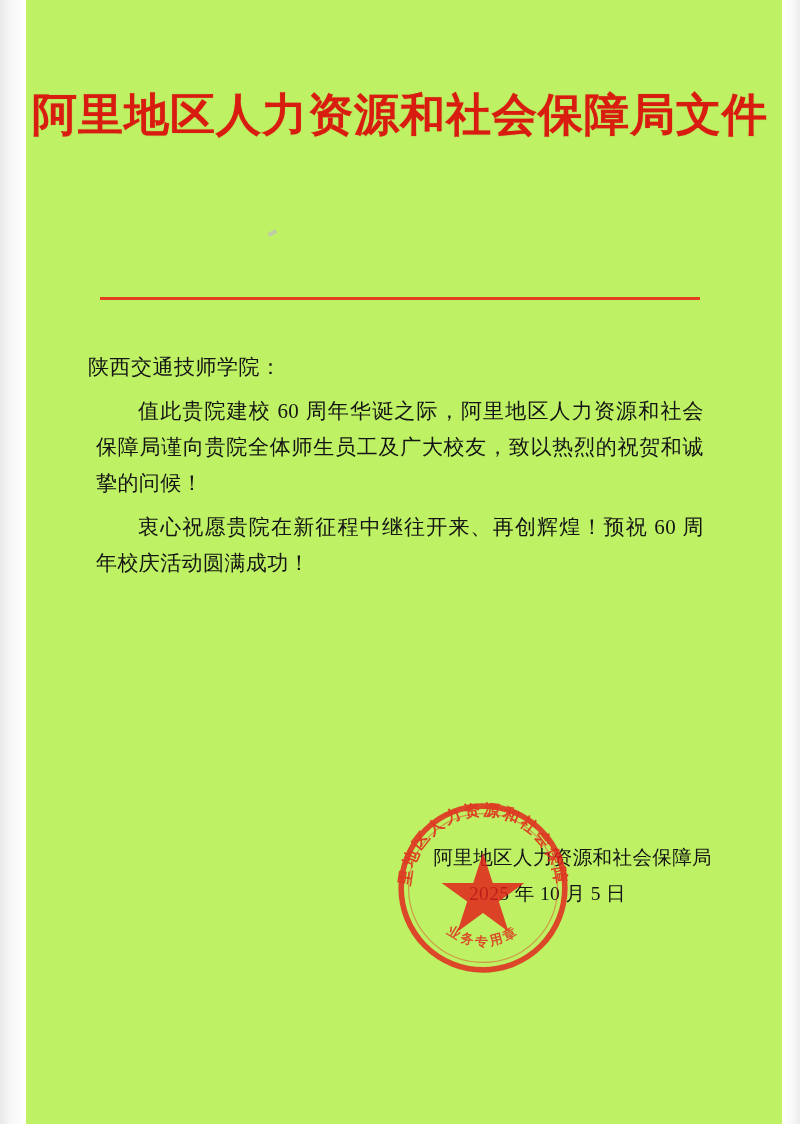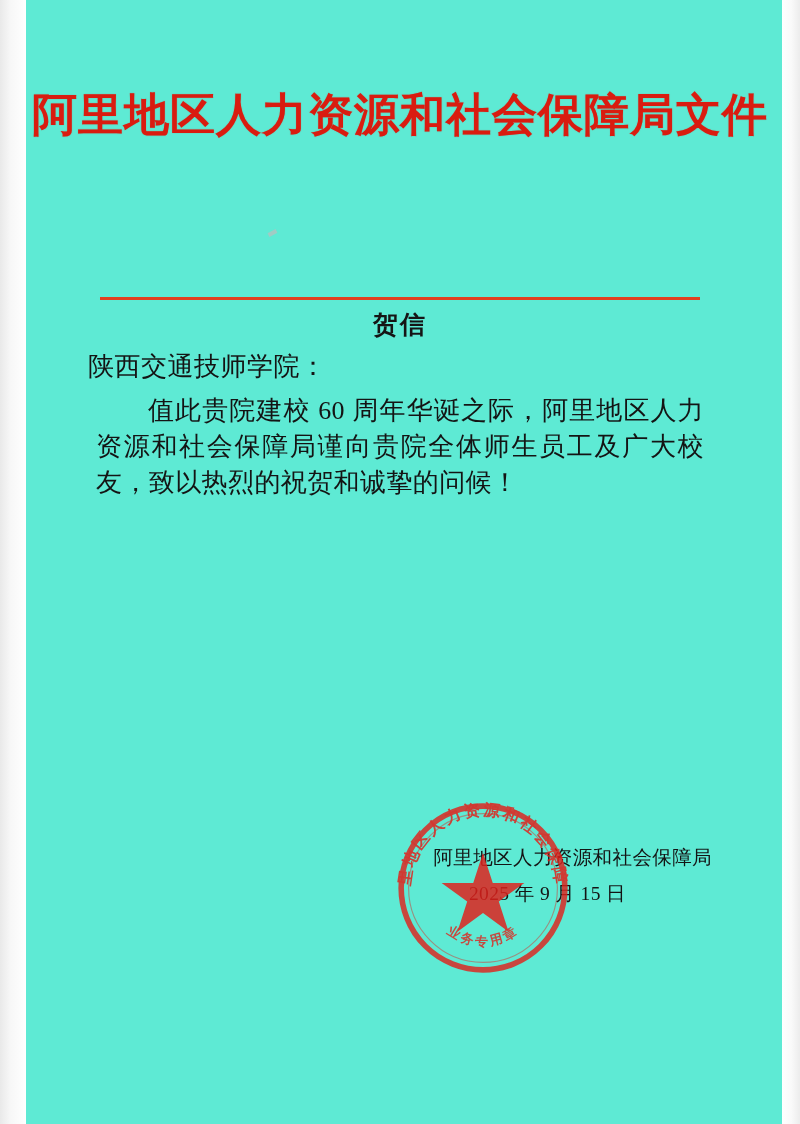--- a/index.html
+++ b/index.html
@@ -12,21 +12,21 @@
     background: #ffffff;
     font-family: "Liberation Serif", "DejaVu Serif", serif;
     position: relative;
     overflow: hidden;
   }
 
   
   .page {
     position: absolute;
     inset: 0;
-    background: #5eead4;
+    background: #bef264;
   }
   .page::before {
     content: "";
     position: absolute;
     left: 0; top: 0; bottom: 0;
     width: 26px;
     background: linear-gradient(to right, #e9e9e9 0%, #f7f7f7 40%, #ffffff 100%);
     pointer-events: none;
   }
   .page::after {
@@ -85,21 +85,21 @@
     font-family: "Liberation Serif", "DejaVu Serif", serif;
     letter-spacing: 2px;
   }
 
   .body-block {
     position: absolute;
     left: 88px;
     top: 349px;
     width: 624px;
     color: #141414;
-    font-size: 26px;
+    font-size: 21px;
     line-height: 36px;
     font-family: "Liberation Serif", "DejaVu Serif", serif;
   }
   .salutation {
     margin: 0 0 4px 0;
     letter-spacing: 0.5px;
   }
   .para {
     margin: 8px;
     text-indent: 2em;
@@ -138,30 +138,30 @@
 <body>
 
 <div class="page">
 
   <div class="doc-title">阿里地区人力资源和社会保障局文件</div>
 
   <div class="speck"></div>
 
   <div class="rule"></div>
 
-  <div class="letter-title">贺信</div>
 
   <div class="body-block">
     <p class="salutation">陕西交通技师学院：</p>
     <p class="para">值此贵院建校 60 周年华诞之际，阿里地区人力资源和社会保障局谨向贵院全体师生员工及广大校友，致以热烈的祝贺和诚挚的问候！</p>
+    <p class="para">衷心祝愿贵院在新征程中继往开来、再创辉煌！预祝 60 周年校庆活动圆满成功！</p>
   </div>
 
   <div class="signature">
     <div class="sig-org">阿里地区人力资源和社会保障局</div>
-    <div class="sig-date">2025 年 9 月 15 日</div>
+    <div class="sig-date">2025 年 10 月 5 日</div>
   </div>
 
   <svg class="seal" viewBox="0 0 200 200">
     <defs>
       <path id="sealArcTop" d="M 22,100 A 78,78 0 0 1 178,100"></path>
       <path id="sealArcBottom" d="M 38,100 A 62,62 0 0 0 162,100"></path>
     </defs>
     <circle cx="100" cy="100" r="88" fill="none" stroke="#e2201a" stroke-width="6" opacity="0.92"></circle>
     <circle cx="100" cy="100" r="80" fill="none" stroke="#e2201a" stroke-width="1.2" opacity="0.5"></circle>
 

